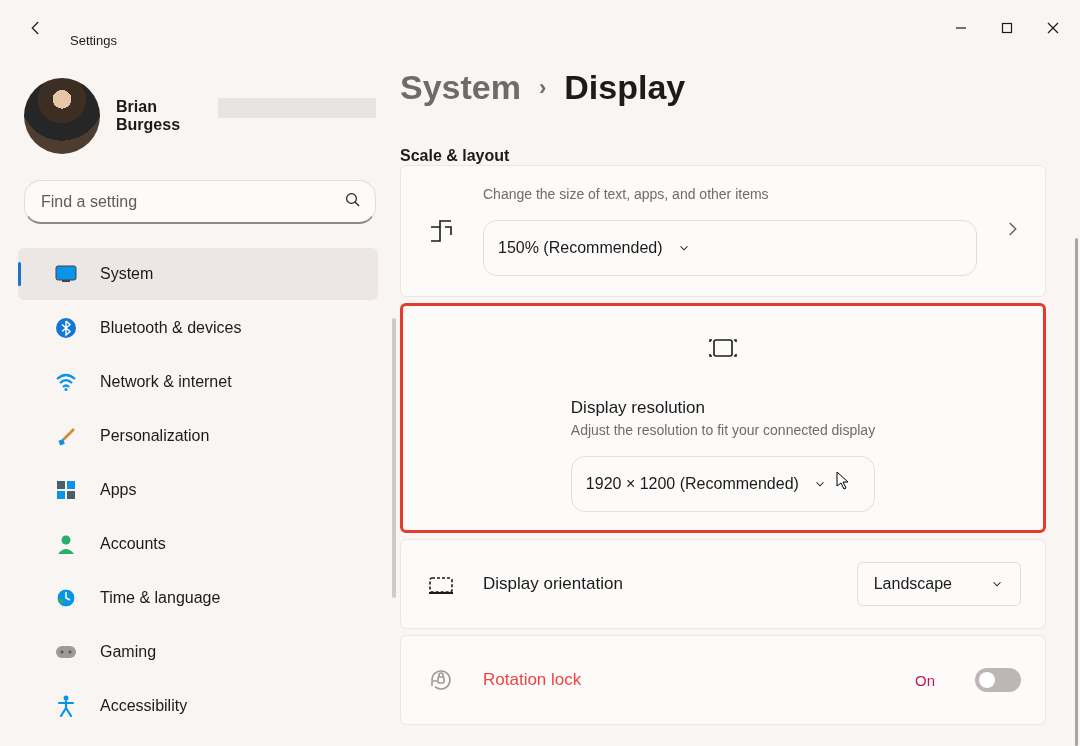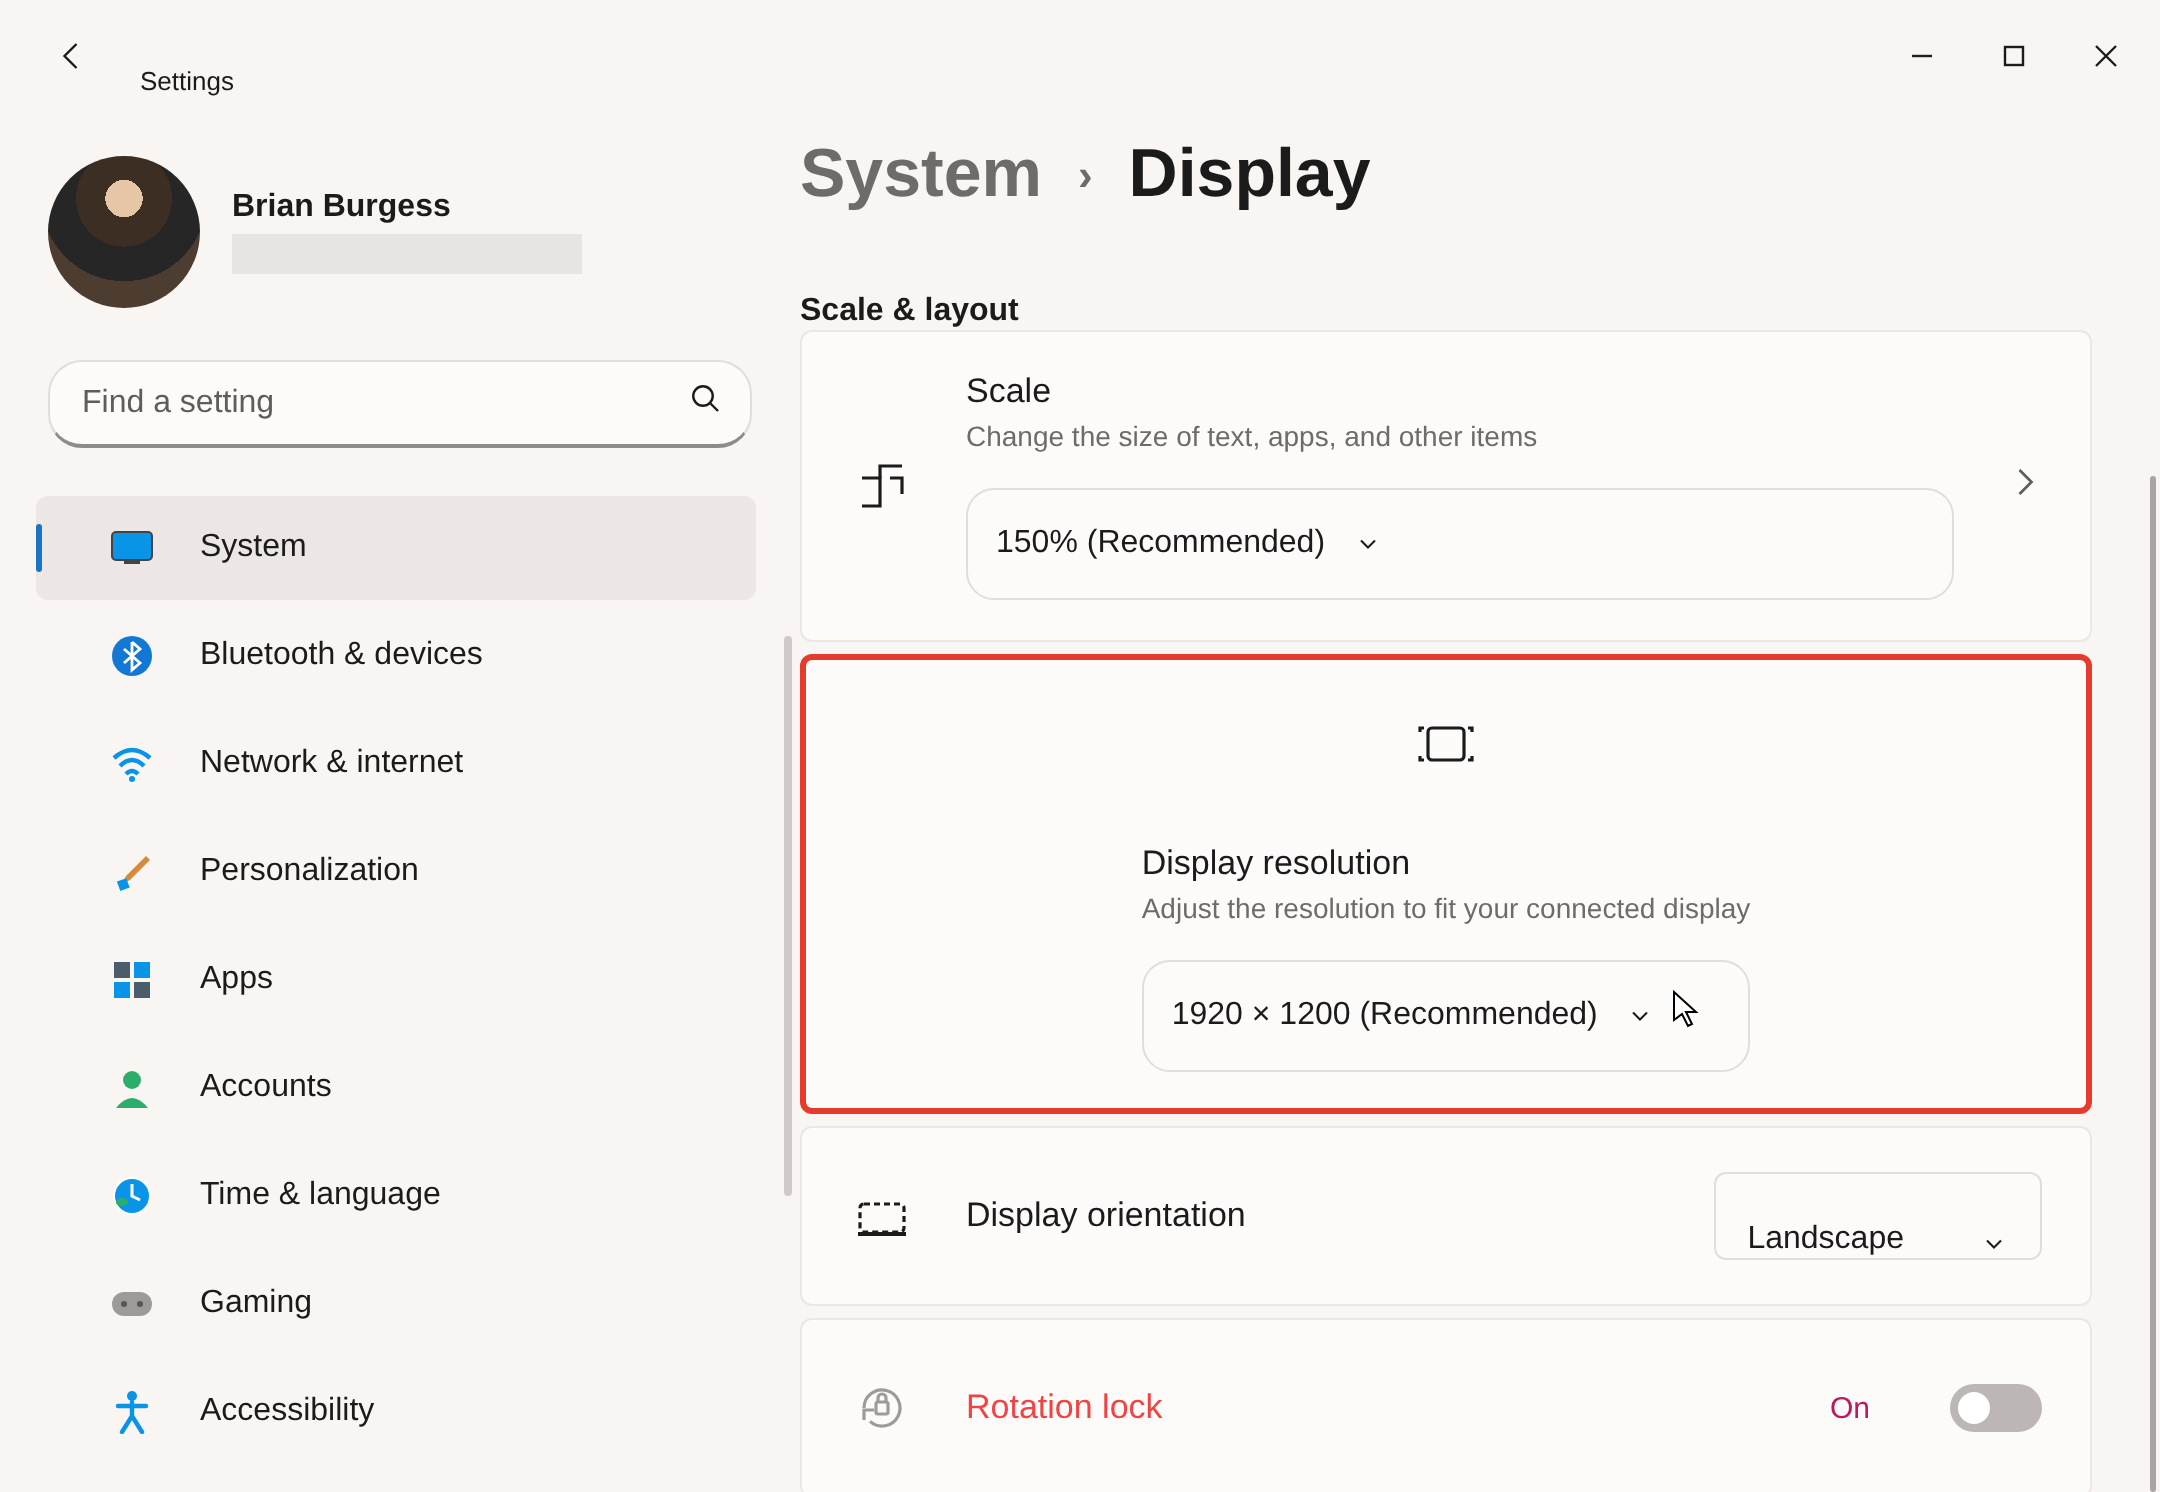--- a/index.html
+++ b/index.html
@@ -6,21 +6,21 @@
   body { background: #f9f5f3; width: 1080px; height: 746px; overflow: hidden; position: relative; color: #1b1b1b; }
   .titlebar { height: 48px; display: flex; align-items: flex-end; padding: 0 4px 0 16px; }
   .back-btn { width: 40px; height: 40px; display: flex; align-items: center; justify-content: center; cursor: pointer; border-radius: 4px; }
   .app-title { font-size: 13px; margin-left: 14px; color: #1b1b1b; }
   .winctrl { margin-left: auto; display: flex; }
   .winctrl-btn { width: 46px; height: 40px; display: flex; align-items: center; justify-content: center; cursor: pointer; }
   .content { display: flex; height: calc(100% - 48px); }
   .sidebar { width: 400px; padding: 12px 0 0 0; position: relative; }
   .user { display: flex; align-items: center; padding: 18px 24px 10px 24px; gap: 16px; }
   .avatar { width: 76px; height: 76px; border-radius: 50%; background: radial-gradient(circle at 50% 28%, #e6c6a6 0 14%, #3d2e24 14% 36%, #262626 36% 62%, #4d3d30 62% 100%); flex-shrink:0; }
-  .user-text { display:flex; flex-direction:column; gap:4px; }
+  .user-text { display:flex; flex-direction:row; gap:4px; }
   .user-name { font-weight: 600; font-size: 16px; }
   .user-sub { width: 175px; height: 20px; background: #e8e4e2; }
   .search-wrap { padding: 16px 24px 10px 24px; }
   .search { position: relative; }
   .search input { width: 100%; height: 44px; border: 1px solid #e1ddda; border-bottom: 2px solid #8f8b89; border-radius: 17px; background: #fdfbfa; padding: 0 44px 0 16px; font-size: 16px; color: #333; outline:none; }
   .search input::placeholder { color: #5f5c5a; }
   .search-icon { position: absolute; right: 14px; top: 50%; transform: translateY(-50%); }
   .nav { margin-top: 14px; padding: 0 10px 0 0; }
   .nav-item { display: flex; align-items: center; height: 52px; padding: 0 0 0 36px; gap: 22px; border-radius: 6px; margin: 2px 12px 2px 18px; cursor: pointer; font-size: 16px; position: relative; }
   .nav-item.active { background: #ece7e4; }
@@ -34,21 +34,21 @@
   .section-h { font-size: 16px; font-weight: 600; margin-bottom: 0; }
   .card { background: #fdfbfa; border: 1px solid #ece7e4; border-radius: 6px; margin-bottom: 6px; padding: 20px 24px; display: flex; align-items: center; gap: 26px; }
   .card.hl { border: 3px solid #e53b2d; padding: 18px 22px; }
   .card-icon { width: 32px; height: 48px; display: flex; align-items: center; justify-content: center; flex-shrink:0; }
   .card-body { flex: 1; display: flex; flex-direction: column; gap: 4px; }
   .card-title { font-size: 17px; }
   .card-sub { font-size: 14px; color: #6f6b69; }
   .card.disabled .card-title, .card.disabled .card-icon { color: #ef4444; }
   .select { margin-top: 14px; display: inline-flex; align-items: center; gap: 14px; border: 1px solid #e2ddda; border-radius: 14px; background: #fdfbfa; height: 56px; padding: 0 14px; font-size: 16px; cursor: pointer; }
   .chev-right { margin-left: auto; color: #5f5c5a; }
-  .orient-select { display: inline-flex; align-items: flex-end; gap: 38px; border: 1px solid #e2ddda; border-radius: 6px; background: #fdfbfa; height: 44px; padding: 0 16px; font-size: 16px; cursor: pointer; margin-left: auto; }
+  .orient-select { display: inline-flex; align-items: center; gap: 38px; border: 1px solid #e2ddda; border-radius: 6px; background: #fdfbfa; height: 44px; padding: 0 16px; font-size: 16px; cursor: pointer; margin-left: auto; }
   .toggle { width: 46px; height: 24px; border-radius: 12px; background: #bcb7b4; position: relative; margin-left: 14px; }
   .toggle::after { content:""; position:absolute; width:16px; height:16px; border-radius:50%; background:#fff; top:4px; left:4px; }
   .toggle-label { margin-left: auto; font-size: 15px; color: #be185d; }
   .cursor { position:absolute; width:16px; height:20px; pointer-events:none; }
   .main-scroll { position:absolute; right:2px; top:190px; bottom:0; width:3px; background:#aaa5a2; border-radius:2px; }
 </style>
 </head>
 <body>
 
 <div class="titlebar">
@@ -202,21 +202,20 @@
     <div class="section-h">Scale &amp; layout</div>
 
     <div class="card">
       <div class="card-icon">
         <svg width="28" height="28" viewBox="0 0 28 28" fill="none" stroke="#1b1b1b" stroke-width="1.6">
             <path d="M4 10 H13 V24 H4"></path>
             <path d="M13 10 V4 H24 M18 10 H24 V18"></path>
           </svg>
       </div>
       <div class="card-body">
-        <div class="card-title">Scale</div>
         <div class="card-sub">Change the size of text, apps, and other items</div>
         <div class="select">
           <span>150% (Recommended)</span>
           <svg width="14" height="14" viewBox="0 0 24 24" fill="none" stroke="#1b1b1b" stroke-width="1.8">
               <path d="M6 9l6 6 6-6"></path>
             </svg>
         </div>
       </div>
       <div class="chev-right">
         <svg width="18" height="18" viewBox="0 0 24 24" fill="none" stroke="#5f5c5a" stroke-width="1.8">

